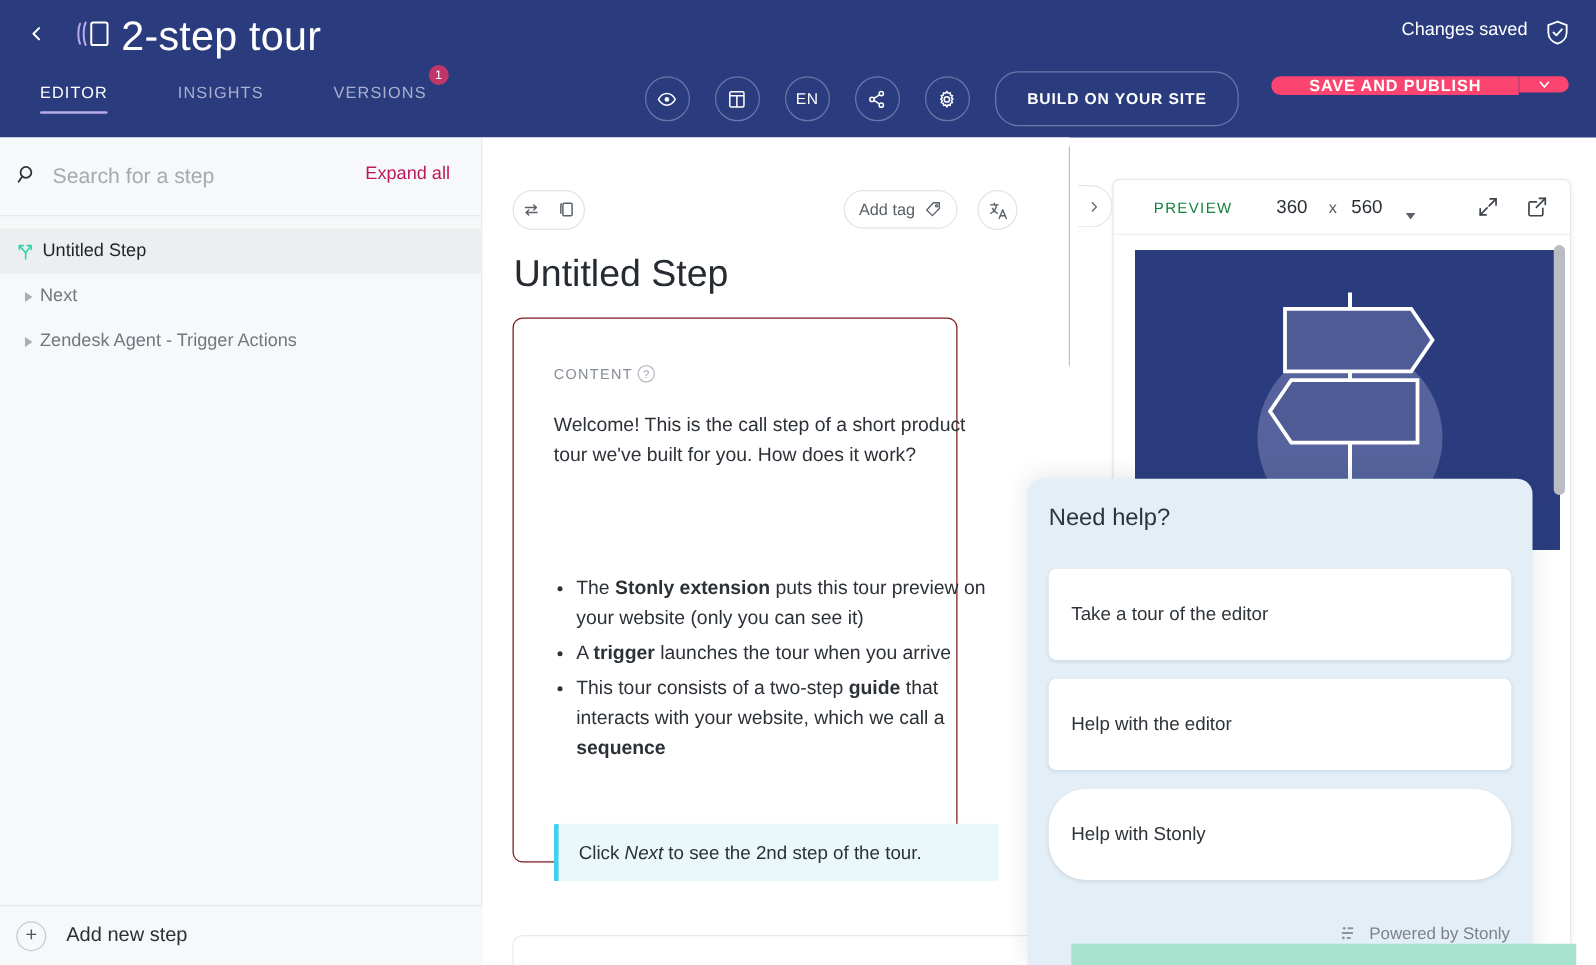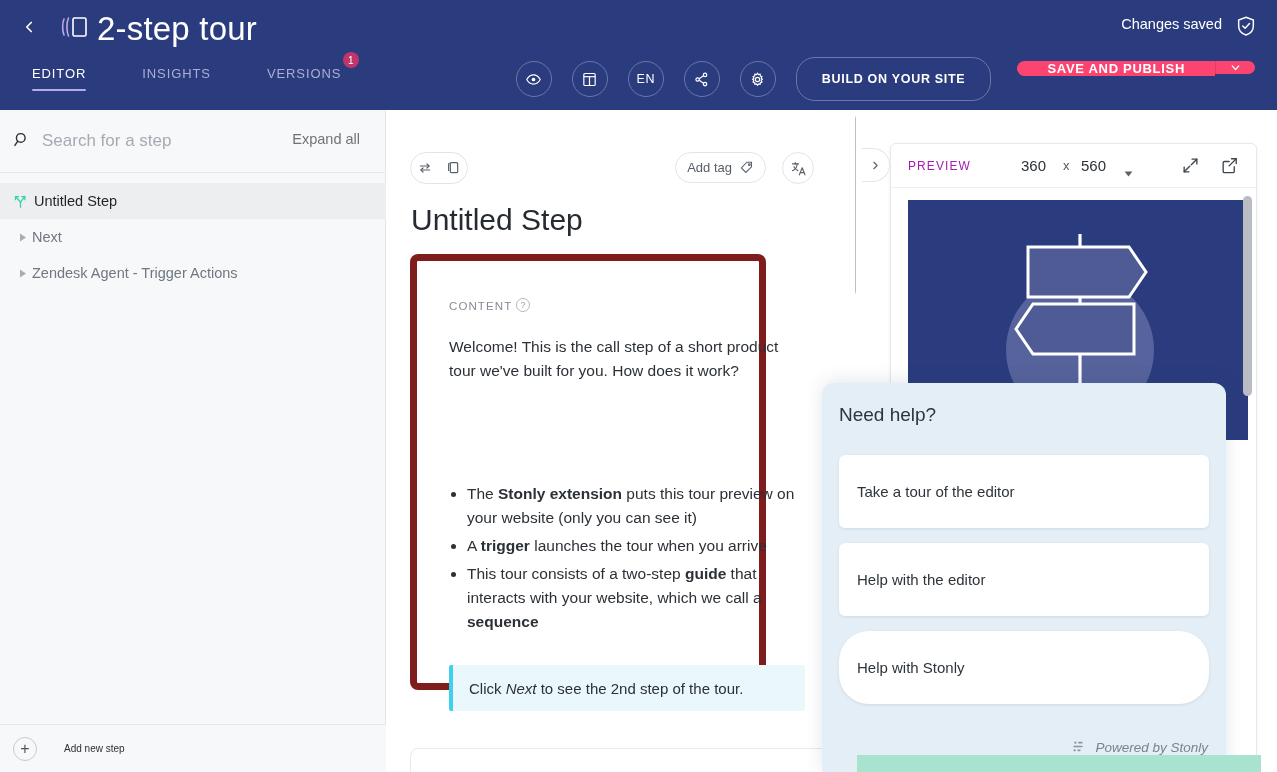--- a/index.html
+++ b/index.html
@@ -85,21 +85,21 @@
   }
   .search-icon { margin-left: 12px; width: 22px; height: 22px; }
   .search-input {
     border: none; outline: none; background: transparent;
     font-family: "Liberation Sans", sans-serif; font-size: 17px;
     color: #333; margin-left: 8px; width: 200px;
   }
   .search-input::placeholder { color: #a5aab3; }
   .expand-all {
     position: absolute; right: 26px; top: 21px;
-    font-size: 14.5px; color: #737373; cursor: pointer;
+    font-size: 14.5px; color: #be185d; cursor: pointer;
   }
   .steps { position: absolute; left: 0; top: 73px; width: 386px; }
   .step-row {
     height: 36px; display: flex; align-items: center;
     padding-left: 10px; cursor: pointer; font-size: 14.5px;
   }
   .step-row.selected { background: #eceef0; color: #1f2328; }
   .step-row.child { color: #707780; padding-left: 14px; }
   .step-caret { width: 18px; display: flex; align-items: center; justify-content: center; color: #a9aeb6; }
   .step-branch-icon { width: 20px; display:flex; align-items:center; justify-content:center; margin-right: 4px;}
@@ -107,21 +107,21 @@
   .add-step {
     position: absolute; left: 0; bottom: 0; width: 386px; height: 48px;
     border-top: 1px solid #e6e8eb; display: flex; align-items: center;
     padding-left: 13px; cursor: pointer; background: #f7f8f9;
   }
   .add-circle {
     width: 24px; height: 24px; border-radius: 50%; border: 1px solid #c6cad0;
     display: flex; align-items: center; justify-content: center;
     color: #50565e; font-size: 16px; line-height: 1; margin-right: 16px;
   }
-  .add-step-label { font-size: 10px; color: #2b3037; margin-left: 11px; }
+  .add-step-label { font-size: 16px; color: #2b3037; }
 
   
   .main {
     position: absolute; left: 386px; top: 110px; width: 470px; height: 662px;
     background: #ffffff; overflow: hidden;
   }
   .main-toolbar { position: absolute; left: 24px; top: 42px; width: 422px; height: 34px; text-align: right; }
   .pill-group {
     position: absolute; left: 0; top: 0; height: 32px; width: 58px;
     border: 1px solid #e2e4e7; border-radius: 16px;
@@ -138,21 +138,21 @@
     position: absolute; right: 18px; top: 0; width: 32px; height: 32px;
     border: 1px solid #e2e4e7; border-radius: 50%;
     display: flex; align-items: center; justify-content: center; cursor: pointer;
   }
   .step-title {
     position: absolute; left: 25px; top: 93px;
     font-size: 30px; color: #262b31; font-weight: 400;
   }
   .content-card {
     position: absolute; left: 24px; top: 144px; width: 356px; height: 436px;
-    border: 7px solid #7f1d1d; border-radius: 8px; background: #fff;
+    border: 1px solid #7f1d1d; border-radius: 8px; background: #fff;
     box-shadow: 0 1px 2px rgba(0,0,0,.03);
   }
   .content-card2 {
     position: absolute; left: 24px; top: 638px; width: 420px; height: 140px;
     border: 1px solid #e8eaec; border-radius: 8px; background: #fff;
   }
   .content-label {
     position: absolute; left: 32px; top: 39px;
     font-size: 11.5px; letter-spacing: 1.1px; color: #868c95;
   }
@@ -160,21 +160,21 @@
     position: absolute; left: 99px; top: 37px; width: 14px; height: 14px;
     border-radius: 50%; border: 1px solid #b3b8c0; color: #9aa0a8;
     font-size: 9px; display: flex; align-items: center; justify-content: center;
   }
   .content-body {
     position: absolute; left: 32px; top: 74px; width: 356px;
     font-size: 15.5px; line-height: 24px; color: #2c3137;
   }
   .content-list {
     position: absolute; left: 50px; top: 204px; width: 345px;
-    font-size: 15.5px; line-height: 24px; color: #2c3137; margin-top: 17px;
+    font-size: 15.5px; line-height: 24px; color: #2c3137;
   }
   .content-list li { margin-bottom: 4px; }
   .content-list b { font-weight: 700; }
   .callout {
     position: absolute; left: 32px; top: 404px; width: 356px; height: 46px;
     background: #eaf8fb; border-left: 4px solid #3fd0ed; border-radius: 2px;
     display: flex; align-items: center;
   }
   .callout-text { margin-left: 16px; font-size: 15px; color: #2c3137; }
   .callout-text i { font-style: italic; }
@@ -193,21 +193,21 @@
   }
   .preview-panel {
     position: absolute; left: 890px; top: 143px; width: 367px; height: 629px;
     background: #fff; border: 1px solid #e6e8eb; border-radius: 6px 6px 0 0;
     box-shadow: 0 1px 4px rgba(0,0,0,.05); overflow: hidden;
   }
   .preview-head {
     position: absolute; left: 0; top: 0; width: 367px; height: 44px;
     border-bottom: 1px solid #edeff1; display: flex; align-items: center;
   }
-  .preview-label { margin-left: 17px; font-size: 12px; letter-spacing: 1.1px; color: #a21caf; }
+  .preview-label { margin-left: 32px; font-size: 12px; letter-spacing: 1.1px; color: #15803d; }
   .dim-w { position: absolute; left: 130px; font-size: 15px; color: #2c3137; }
   .dim-x { position: absolute; left: 172px; font-size: 13px; color: #555b63; }
   .dim-h { position: absolute; left: 190px; font-size: 15px; color: #2c3137; }
   .dim-caret { position: absolute; left: 233px; top: 19px; }
   .pv-expand { position: absolute; right: 58px; top: 12px; cursor: pointer; }
   .pv-open { position: absolute; right: 19px; top: 12px; cursor: pointer; }
 
   .preview-body { position: absolute; left: 0; top: 44px; width: 367px; height: 585px; background: #fff; }
   .pv-hero {
     position: absolute; left: 17px; top: 12px; width: 340px; height: 240px;
@@ -231,21 +231,21 @@
   }
   .nh-card {
     position: absolute; left: 17px; width: 370px; height: 73px;
     background: #ffffff; border-radius: 6px;
     box-shadow: 0 1px 3px rgba(40,60,90,.10);
     display: flex; align-items: center; cursor: pointer;
   }
   .nh-card-label { margin-left: 18px; font-size: 15px; color: #2e3439; }
   .nh-footer {
     position: absolute; right: 18px; bottom: 17px;
-    display: flex; align-items: center; font-style: italic;
+    display: flex; 
   }
   .nh-footer span { font-size: 13.5px; color: #7b838c; margin-left: 9px; }
   .green-band {
     position: absolute; left: 857px; top: 755px; width: 404px; height: 17px;
     background: #a7e3ce; z-index: 11;
   }
 </style>
 </head>
 <body>
 

